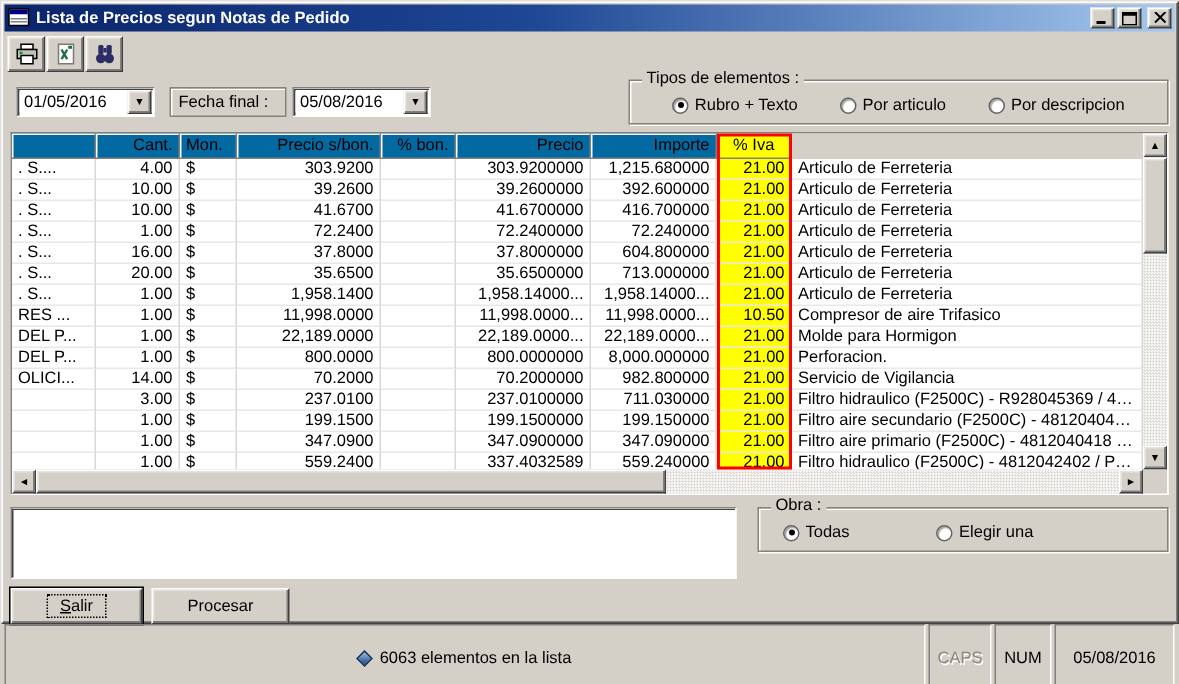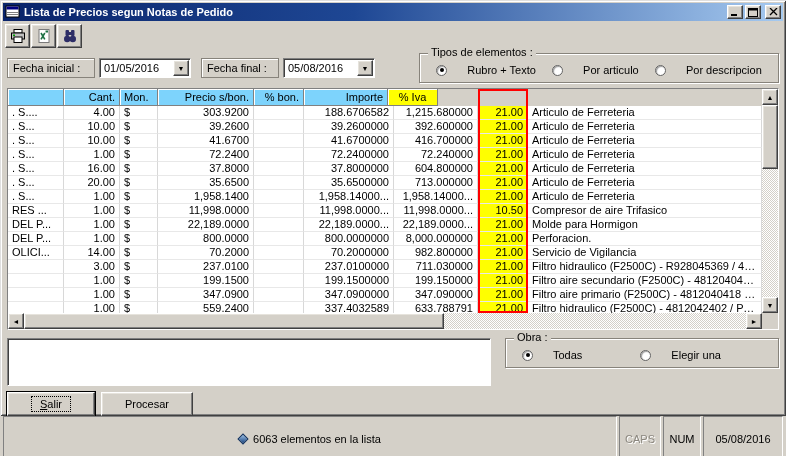--- a/index.html
+++ b/index.html
@@ -33,30 +33,30 @@
   .combo{width:92px;height:20px;margin-left:4px;display:flex;align-items:center;padding:1px}
   .combo .val{flex:1;padding:1px 3px;background:#fff;white-space:nowrap;overflow:hidden}
   .combo .drop{flex:0 0 16px;height:16px;display:flex;align-items:center;justify-content:center}
   .combo .drop span{font-size:7px;line-height:1}
 
   .group{position:relative;height:30px;border:1px solid #87837B;box-shadow:inset 1px 1px 0 #fff,1px 1px 0 #fff;
      display:flex;align-items:center;background:#D4D0C8}
   .group .legend{position:absolute;top:-8px;left:8px;background:#D4D0C8;padding:0 3px;white-space:nowrap}
   .group.tipos{width:360px;margin-left:auto}
   .group.tipos .radio-row{display:flex;width:100%;justify-content:space-evenly;align-items:center;padding-top:4px}
-  .radio-item{display:flex;align-items:center;gap:20px;cursor:default}
+  .radio-item{display:flex;align-items:center;gap:4px;cursor:default}
   .radio{width:11px;height:11px;flex:0 0 11px;border-radius:50%;background:#fff;position:relative;
      border:1px solid #636363;box-shadow:inset 1px 1px 1px rgba(64,64,64,.5)}
   .radio.sel::after{content:"";position:absolute;left:2.5px;top:2.5px;width:4px;height:4px;border-radius:50%;background:#000}
 
   .grid-frame{flex:0 0 242px;height:242px;margin:0 4px;display:flex;background:#fff;
      border:1px solid;border-color:#808080 #fff #fff #808080}
   .grid-left{flex:1;min-width:0;display:flex;flex-direction:column;position:relative}
   .grid-header{flex:0 0 17px;display:flex;background:#D4D0C8;overflow:hidden}
-  .gh{flex:0 0 auto;padding:2px 4px 0;white-space:nowrap;overflow:hidden;background:#7dd3fc;
+  .gh{flex:0 0 auto;padding:2px 4px 0;white-space:nowrap;overflow:hidden;background:#0369a1;
       border-right:1px solid #808080;border-bottom:1px solid #808080;box-shadow:inset 1px 1px 0 #fff}
   .grid-body{flex:1;overflow:hidden;background:#fff}
   .gr{display:flex;height:14px}
   .gc{flex:0 0 auto;padding:0 4px;line-height:13px;white-space:nowrap;overflow:hidden;
       border-right:1px solid #D8D8D8;border-bottom:1px solid #E8E8E8;background:#fff}
   .c0{width:56px}.c1{width:56px;text-align:right}.c2{width:38px}.c3{width:96px;text-align:right}
   .c4{width:50px;text-align:right}.c5{width:90px;text-align:right}.c6{width:84px;text-align:right}
   .c7{width:50px;text-align:right}
   .c8{flex:1 1 auto;min-width:0;width:auto}
   .gc.c8{text-overflow:ellipsis}
@@ -160,21 +160,20 @@
           <rect x="9" y="2" width="3.5" height="6" rx="1" fill="#2D2D66"></rect>
           <rect x="7" y="4" width="2" height="3" fill="#2D2D66"></rect>
           <circle cx="5.2" cy="11" r="3.2" fill="#2D2D66"></circle>
           <circle cx="10.8" cy="11" r="3.2" fill="#2D2D66"></circle>
         </svg>
       </span>
     </button>
   </div>
 
   <div class="filter-row">
-    <div class="lbl-box w-fi">Fecha inicial :</div>
     <div class="combo field">
       <span class="val">01/05/2016</span>
       <span class="drop out">
           <span>▼</span>
         </span>
     </div>
     <div class="lbl-box w-ff">Fecha final :</div>
     <div class="combo field">
       <span class="val">05/08/2016</span>
       <span class="drop out">
@@ -201,31 +200,32 @@
   </div>
 
   <div class="grid-frame">
     <div class="grid-left">
       <div class="grid-header" id="grid-header">
           <div class="gh c0"></div>
           <div class="gh c1">Cant.</div>
           <div class="gh c2">Mon.</div>
           <div class="gh c3">Precio s/bon.</div>
           <div class="gh c4">% bon.</div>
+          <div class="gh c5">Precio</div>
           <div class="gh c6">Importe</div>
           <div class="gh c7">% Iva</div>
         </div>
       <div class="grid-body" id="grid-body">
           <div class="gr">
             <div class="gc c0">. S....</div>
             <div class="gc c1">4.00</div>
             <div class="gc c2">$</div>
             <div class="gc c3">303.9200</div>
             <div class="gc c4"></div>
-            <div class="gc c5">188.6706582</div>
+            <div class="gc c5">303.9200000</div>
             <div class="gc c6">1,215.680000</div>
             <div class="gc c7">21.00</div>
             <div class="gc c8">Articulo de Ferreteria</div>
           </div>
           <div class="gr">
             <div class="gc c0">. S...</div>
             <div class="gc c1">10.00</div>
             <div class="gc c2">$</div>
             <div class="gc c3">39.2600</div>
             <div class="gc c4"></div>
@@ -366,21 +366,21 @@
             <div class="gc c7">21.00</div>
             <div class="gc c8">Filtro aire primario (F2500C) - 4812040418 / P60866...</div>
           </div>
           <div class="gr">
             <div class="gc c0"></div>
             <div class="gc c1">1.00</div>
             <div class="gc c2">$</div>
             <div class="gc c3">559.2400</div>
             <div class="gc c4"></div>
             <div class="gc c5">337.4032589</div>
-            <div class="gc c6">633.788791</div>
+            <div class="gc c6">559.240000</div>
             <div class="gc c7">21.00</div>
             <div class="gc c8">Filtro hidraulico (F2500C) - 4812042402 / P 190FD...</div>
           </div>
         </div>
       <div class="hscroll">
         <button class="sb-btn out">
             <span>◄</span>
           </button>
         <span class="track">
           <span class="hthumb out"></span>

